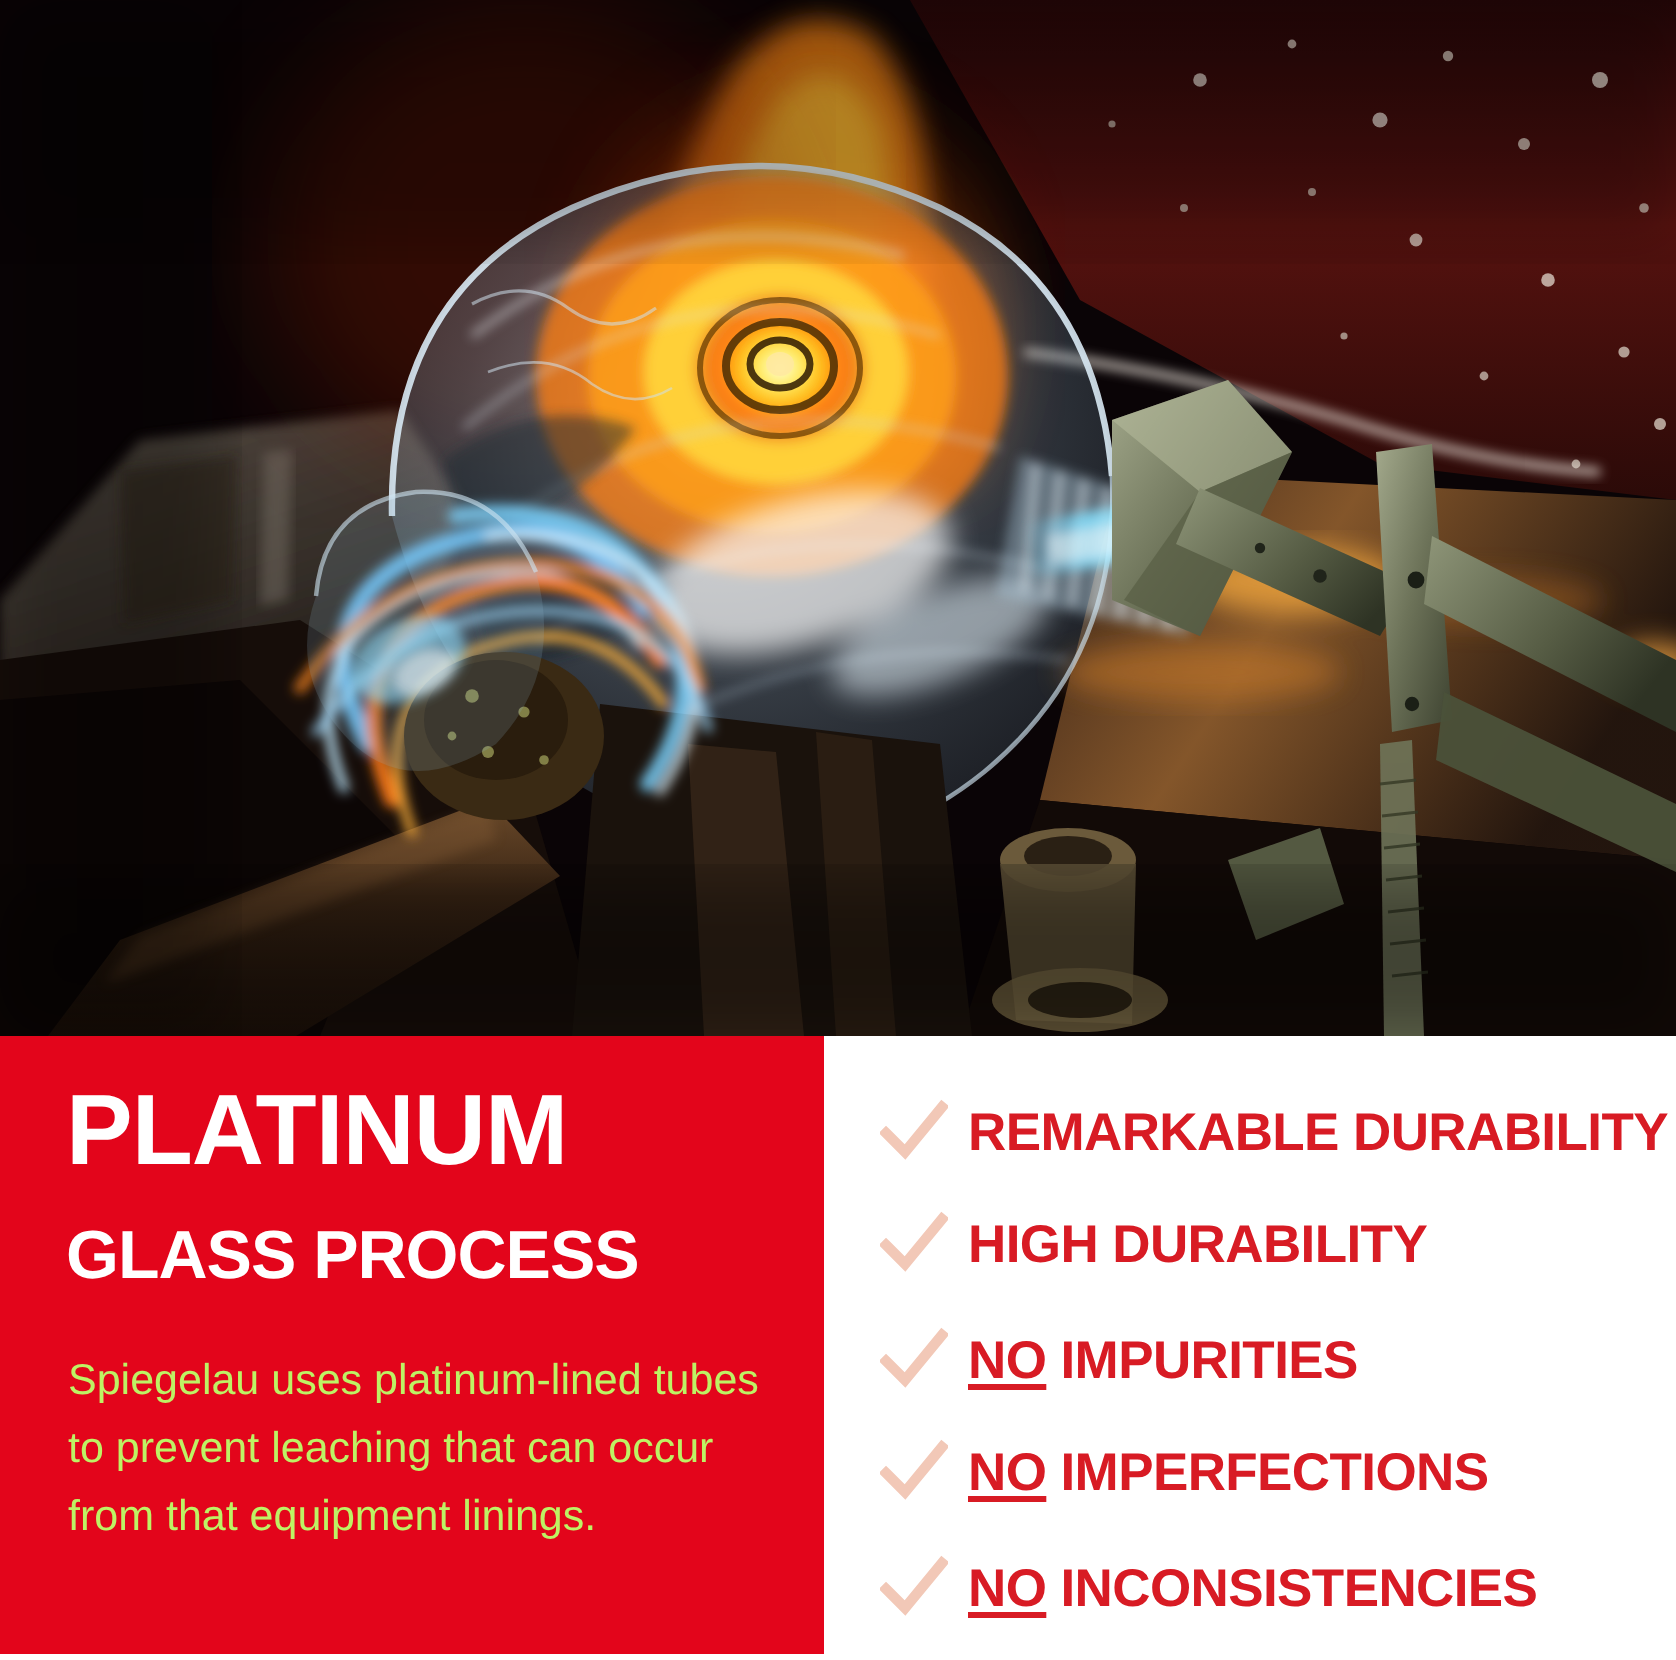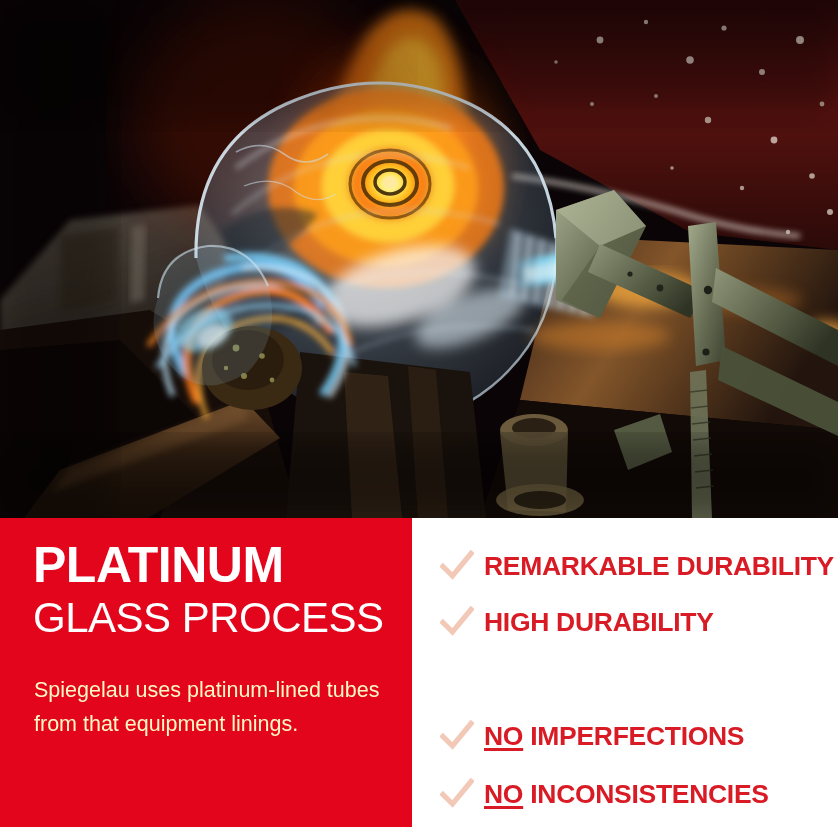--- a/index.html
+++ b/index.html
@@ -59,33 +59,33 @@
   .title-line1 {
     color: #ffffff;
     font-weight: bold;
     font-size: 50px;
     line-height: 52px;
     letter-spacing: -0.5px;
     white-space: nowrap;
   }
   .title-line2 {
     color: #ffffff;
-    font-weight: normal;
-    font-size: 42px;
+    font-weight: bold;
+    font-size: 34px;
     line-height: 46px;
     letter-spacing: -0.5px;
     white-space: nowrap;
-    margin-top: 4px;
+    margin-top: 14px;
   }
   .body-copy {
     position: absolute;
     left: 34px;
     top: 155px;
     width: 360px;
-    color: #fef9c3;
+    color: #bef264;
     font-size: 21.5px;
     line-height: 34px;
     font-weight: normal;
   }
   .body-copy .ln { display: block; white-space: nowrap; }
 
   
   .checklist {
     position: absolute;
     left: 412px;
@@ -420,40 +420,47 @@
 
   <div class="lower">
 
     <div class="red-panel">
       <div class="title-block">
         <div class="title-line1">PLATINUM</div>
         <div class="title-line2">GLASS PROCESS</div>
       </div>
       <div class="body-copy">
         <span class="ln">Spiegelau uses platinum-lined tubes</span>
+        <span class="ln">to prevent leaching that can occur</span>
         <span class="ln">from that equipment linings.</span>
       </div>
     </div>
 
     <div class="checklist">
 
       <div class="check-row r0">
         <svg class="tick" viewBox="0 0 34 34">
           <path d="M3 17.5 L12.5 27 L31 4.5" fill="none" stroke="#f2c8b7" stroke-width="5.2" stroke-linecap="square" stroke-linejoin="miter"></path>
         </svg>
         <span class="label"><span>REMARKABLE DURABILITY</span></span>
       </div>
 
       <div class="check-row r1">
         <svg class="tick" viewBox="0 0 34 34">
           <path d="M3 17.5 L12.5 27 L31 4.5" fill="none" stroke="#f2c8b7" stroke-width="5.2" stroke-linecap="square" stroke-linejoin="miter"></path>
         </svg>
         <span class="label"><span>HIGH DURABILITY</span></span>
       </div>
 
+      <div class="check-row r2">
+        <svg class="tick" viewBox="0 0 34 34">
+          <path d="M3 17.5 L12.5 27 L31 4.5" fill="none" stroke="#f2c8b7" stroke-width="5.2" stroke-linecap="square" stroke-linejoin="miter"></path>
+        </svg>
+        <span class="label"><span class="u">NO</span>&nbsp;<span>IMPURITIES</span></span>
+      </div>
 
       <div class="check-row r4">
         <svg class="tick" viewBox="0 0 34 34">
           <path d="M3 17.5 L12.5 27 L31 4.5" fill="none" stroke="#f2c8b7" stroke-width="5.2" stroke-linecap="square" stroke-linejoin="miter"></path>
         </svg>
         <span class="label"><span class="u">NO</span>&nbsp;<span>INCONSISTENCIES</span></span>
       </div>
 
       <div class="check-row r3">
         <svg class="tick" viewBox="0 0 34 34">

